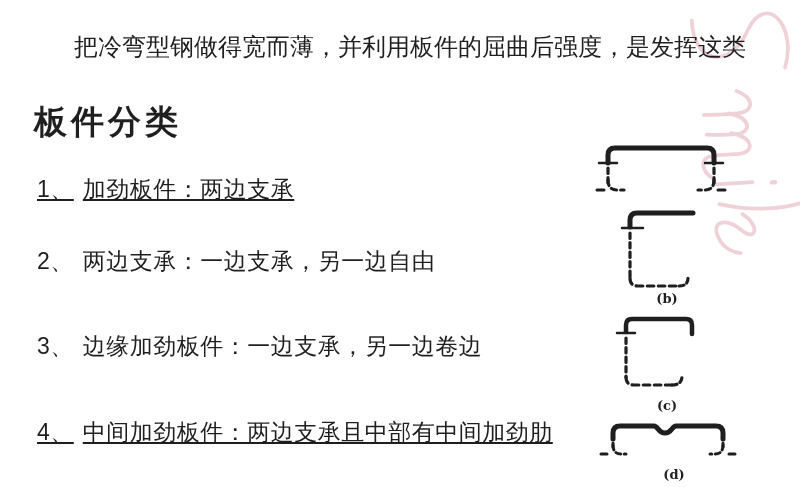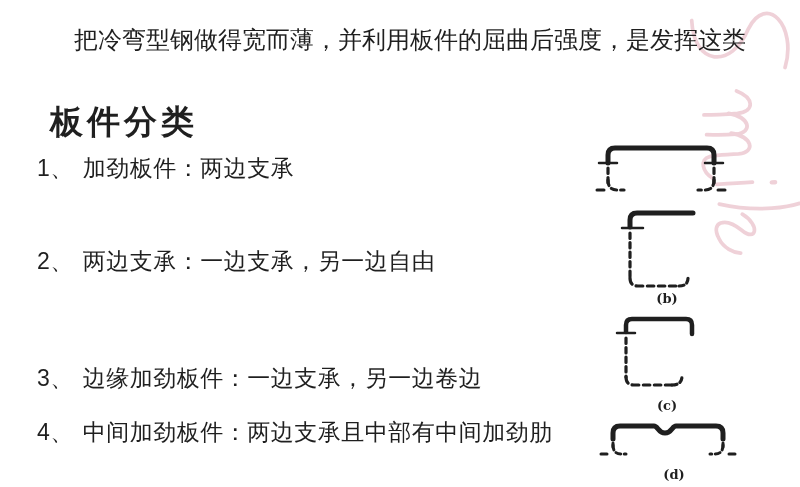--- a/index.html
+++ b/index.html
@@ -1,25 +1,25 @@
 <!DOCTYPE html>
 <html style="--ink: #1f1f1f; --wm: #dd9cab;"><head>
 <meta charset="utf-8">
 <style>
   * { margin:0; padding:0; box-sizing:border-box; }
   html,body { width:800px; height:487px; }
   body { position:relative; background:#ffffff; font-family:"Liberation Sans",sans-serif; color:var(--ink,#1f1f1f); overflow:hidden; }
   .wm-svg { position:absolute; left:636px; top:-28px; }
   .wm-svg path { fill:none; stroke:var(--wm,#dd9cab); stroke-linecap:round; stroke-linejoin:round; }
-  .intro { position:absolute; left:43px; top:21px; width:745px; font-size:24px; line-height:38px; font-weight:500; }
+  .intro { position:absolute; left:43px; top:28px; width:745px; font-size:24px; line-height:38px; font-weight:500; }
   .intro .l1 { text-indent:31px; }
-  .heading { position:absolute; left:34px; top:100px; font-size:33px; font-weight:700; letter-spacing:4px;margin-left:16px; }
+  .heading { position:absolute; left:34px; top:100px; font-size:33px; font-weight:700; letter-spacing:4px; }
   .item { position:absolute; left:37px; font-size:23px; font-weight:500; letter-spacing:0.5px; }
   .item .num { margin-right:9px; }
-  #item1{top:153px;} #item2{top:246px;} #item3{top:331px;margin-top:32px;} #item4{top:417px;}
+  #item1{top:174px;text-decoration:underline;} #item2{top:246px;} #item3{top:331px;} #item4{top:417px;text-decoration:underline;}
   .figlabel { position:absolute; transform:translateX(-50%); font-family:"DejaVu Serif",serif; font-weight:700; font-size:13px; color:var(--ink,#222); }
   #lb{left:667px; top:291px;} #lc{left:667px; top:398px;} #ld{left:674px; top:467px;}
   .sections { position:absolute; left:555px; top:135px; color:var(--ink,#1f1f1f); }
   .sections path { fill:none; stroke:currentColor; stroke-linecap:round; }
 </style>
 </head>
 <body>
 
 <svg class="wm-svg" width="175" height="380" viewBox="0 0 175 380" aria-label="Smile">
   <g transform="translate(155,-8) rotate(76) scale(2.2)" opacity="0.46">

